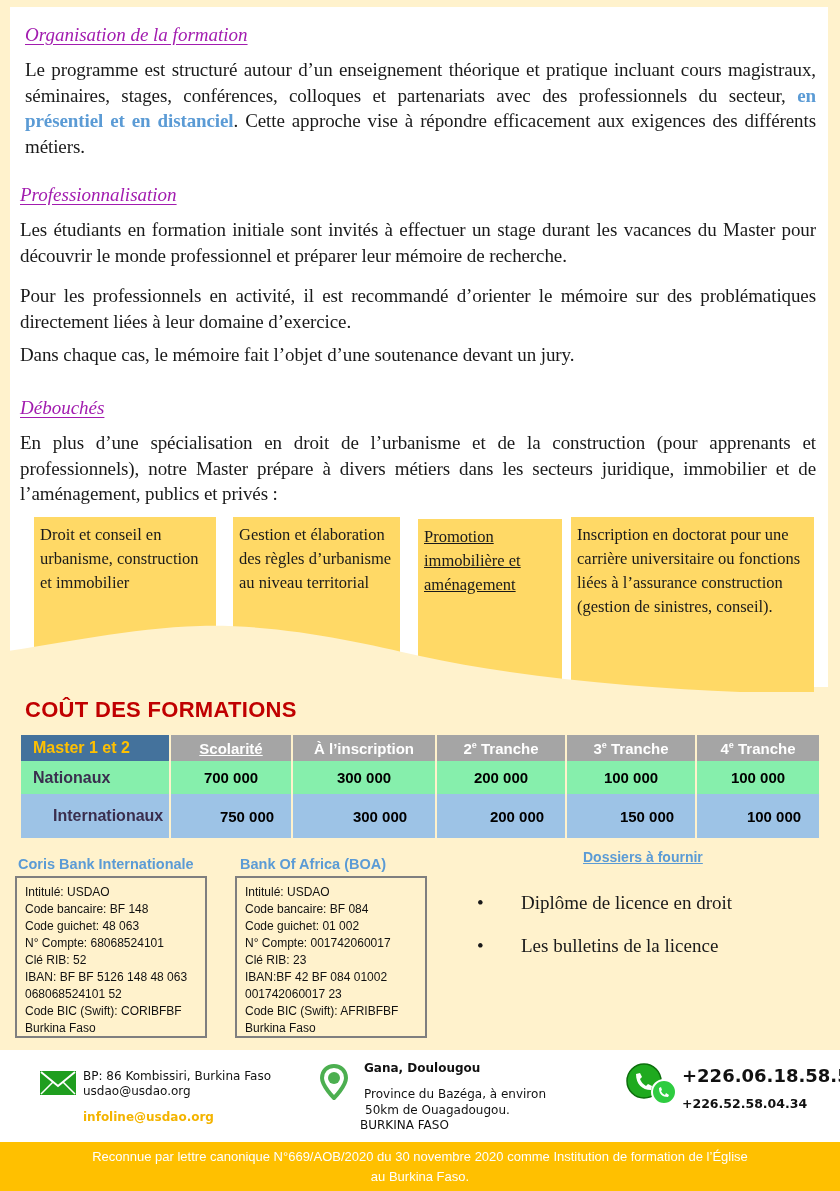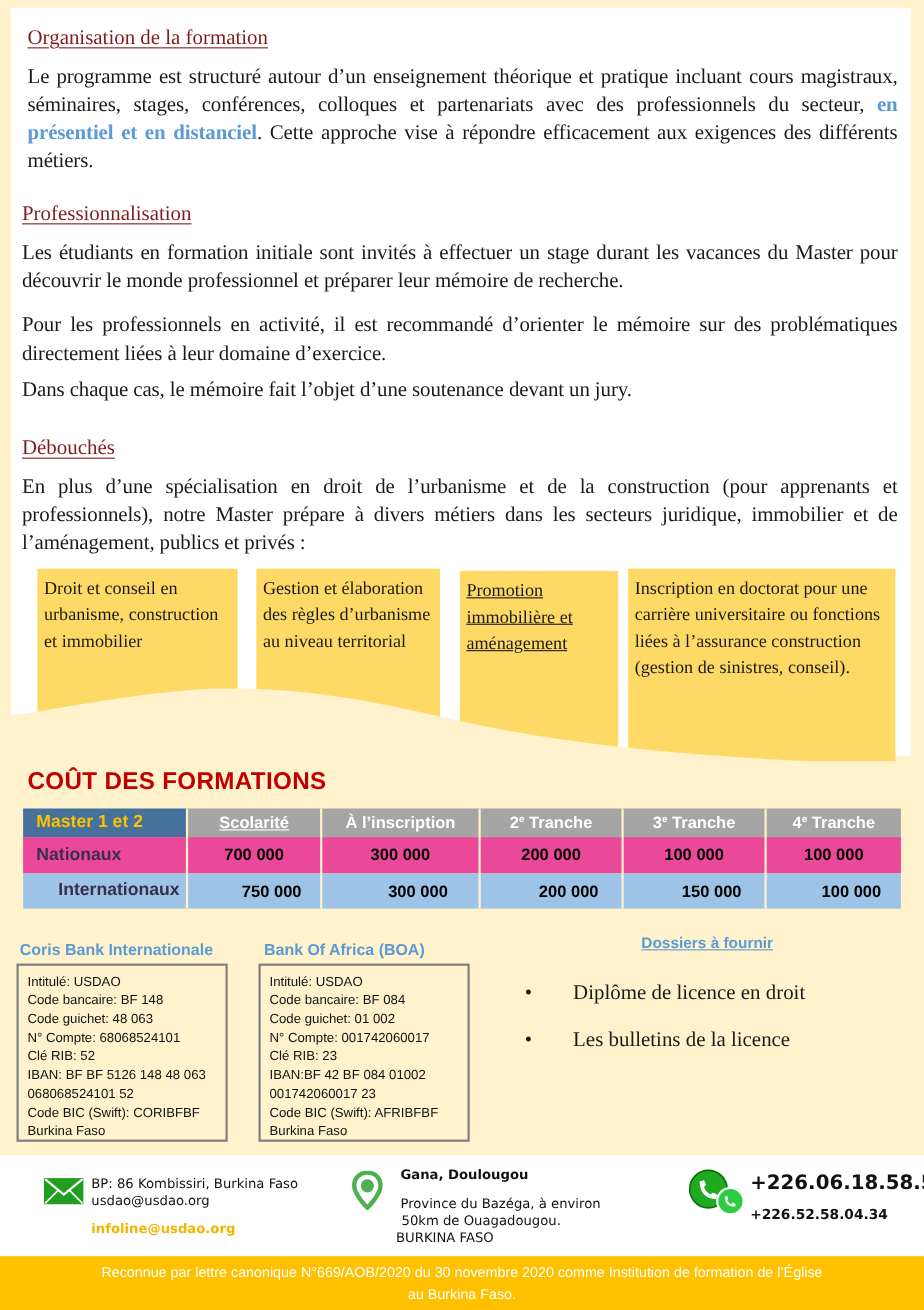--- a/index.html
+++ b/index.html
@@ -1,29 +1,29 @@
 <!DOCTYPE html>
 <html><head>
 <meta charset="utf-8">
 <style>
   html, body { margin:0; padding:0; }
   body { width:840px; height:1191px; position:relative; background:#fff2cc; overflow:hidden; font-family:"Liberation Serif", serif; color:#1a1a1a; }
   .white-box { position:absolute; left:10px; top:7px; width:818px; height:680px; background:#ffffff; }
-  .sec-title { position:absolute; font-family:"Liberation Serif", serif; font-size:19px; color:#7f1d1d; text-decoration:underline; text-underline-offset:3px; margin:0; font-weight:normal; }
+  .sec-title { position:absolute; font-family:"Liberation Serif", serif; font-size:19px; color:#a21caf; text-decoration:underline; text-underline-offset:3px; margin:0; font-weight:normal;font-style:italic; }
   .para { position:absolute; left:20px; width:796px; font-size:19px; line-height:25.5px; text-align:justify; margin:0; letter-spacing:-0.1px; }
   .hl { color:#5b9bd5; font-weight:bold; }
   .card { position:absolute; background:#ffd966; font-size:16.5px; line-height:24px; padding:6px 6px 0 6px; box-sizing:border-box; }
   .wave { position:absolute; left:0; top:600px; width:840px; height:120px; }
   .cost-title { position:absolute; left:25px; top:697px; font-family:"Liberation Sans", sans-serif; font-weight:bold; font-size:22px; color:#c00000; margin:0; letter-spacing:0.3px; }
   table.cost { position:absolute; left:21px; top:735px; width:798px; border-collapse:collapse; font-family:"Liberation Sans", sans-serif; }
   table.cost th, table.cost td { border-right:2px solid #fff2cc; padding:0; height:26px; text-align:center; }
   table.cost th { background:#a5a5a5; color:#ffffff; font-size:15px; font-weight:bold; height:26px; }
   table.cost th.corner { background:#44729c; color:#ffc000; text-align:left; padding-left:12px; font-size:16px; }
-  table.cost tr.r1 td { background:#ec4899; height:33px; }
-  table.cost tr.r2 td { background:#9dc3e6; height:32px;padding-left:32px; }
+  table.cost tr.r1 td { background:#86efac; height:33px; }
+  table.cost tr.r2 td { background:#9dc3e6; height:44px;padding-left:32px; }
   table.cost td.rowhead { text-align:left; padding-left:12px; color:#3a2e4e; font-weight:bold; font-size:16px; }
   table.cost td.val { font-weight:bold; font-size:15px; color:#000; }
   .bank-title { position:absolute; font-family:"Liberation Sans", sans-serif; font-weight:bold; font-size:14.5px; color:#5b9bd5; margin:0; }
   .bank-box { position:absolute; width:192px; border:2px solid #7f7f7f; padding:6px 0 8px 8px; box-sizing:border-box; font-family:"Liberation Sans", sans-serif; font-size:12px; line-height:17px; color:#111; }
   .bank-box div { white-space:nowrap; }
   .docs-title { position:absolute; left:583px; top:849px; font-family:"Liberation Sans", sans-serif; font-weight:bold; font-size:14px; color:#5b9bd5; text-decoration:underline; margin:0; }
   .doc-item { position:absolute; left:477px; font-size:19px; }
   .doc-item .bullet { display:inline-block; width:44px; }
   .footer-white { position:absolute; left:0; top:1050px; width:840px; height:92px; background:#ffffff; }
   .ft { position:absolute; font-family:"DejaVu Sans", sans-serif; font-size:12px; color:#111; line-height:15px; white-space:nowrap; }

